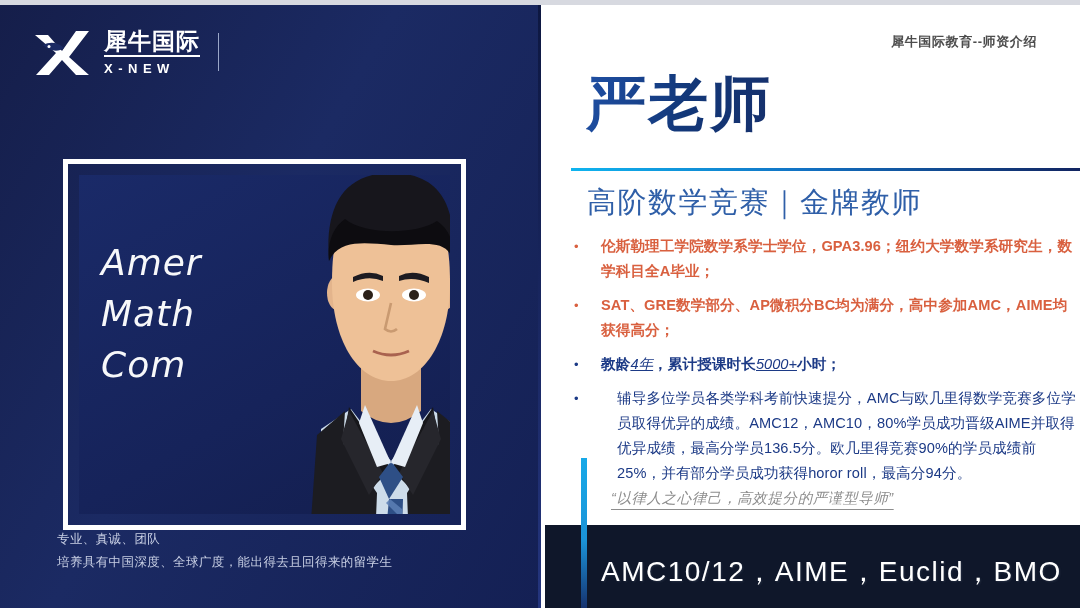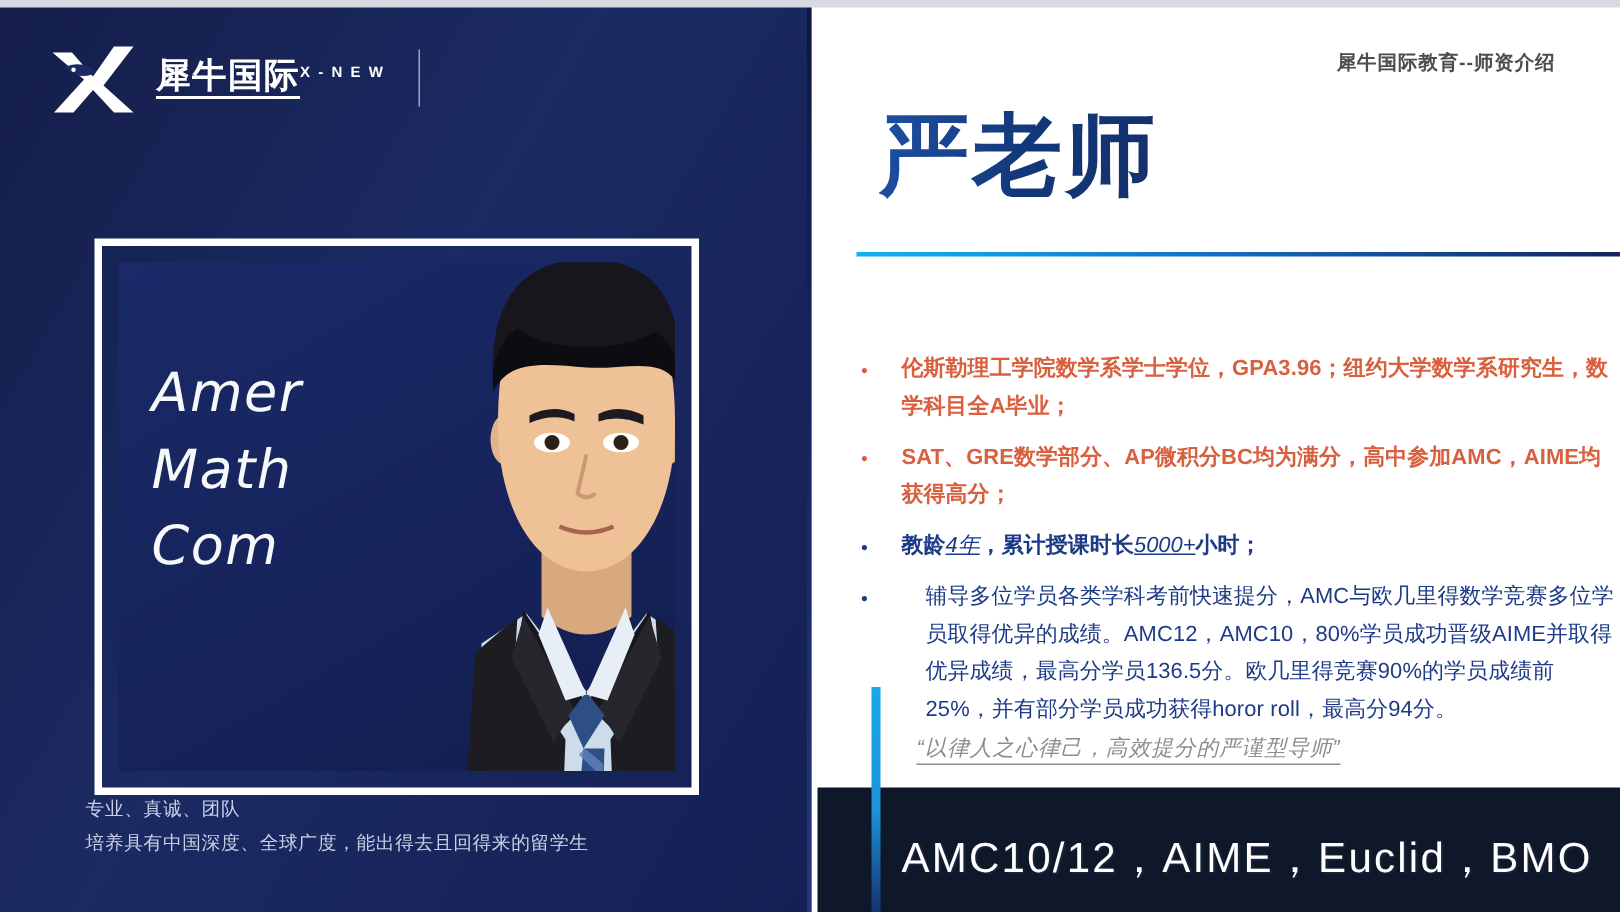--- a/index.html
+++ b/index.html
@@ -27,27 +27,27 @@
     content:""; position:absolute; right:0; top:0; width:3px; height:100%;
     background:linear-gradient(180deg,#0d1740,#24357e);
   }
 
   
   #logo-block{
     position:absolute; left:33px; top:27px;
     display:flex; align-items:center; gap:13px;
   }
   #logo-mark{ width:58px; height:50px; flex:0 0 58px; }
-  #logo-words{ display:flex; line-height:1; }
+  #logo-words{ display:flex; flex-direction:column; line-height:1; }
   #logo-cn{
     color:#ffffff; font-size:23px; font-weight:bold; letter-spacing:1px;
     border-bottom:2px solid #ffffff; padding-bottom:2px;
   }
   #logo-en{
-    color:#ffffff; font-size:10px; font-weight:bold; letter-spacing:5.5px;
+    color:#ffffff; font-size:13px; font-weight:bold; letter-spacing:5.5px;
     margin-top:5px;
   }
   #logo-sep{
     width:1px; height:38px; background:#9aa7c8; margin:0 16px 0 5px;
   }
   #logo-tagline{
     color:#ffffff; font-size:19px; font-weight:bold; letter-spacing:1.5px;
     white-space:nowrap;
   }
 
@@ -232,20 +232,21 @@
     <div>培养具有中国深度、全球广度，能出得去且回得来的留学生</div>
   </div>
 </div>
 
 <div id="right-panel">
 
   <div id="right-header">犀牛国际教育--师资介绍</div>
 
   <div id="teacher-name">严老师</div>
   <div id="title-rule"></div>
+  <div id="teacher-subtitle">高阶数学竞赛｜金牌教师</div>
 
   <div id="bullets">
       <div class="bullet-row c-orange">
         <span class="bullet-dot">•</span>
         <span class="bullet-text">伦斯勒理工学院数学系学士学位，GPA3.96；纽约大学数学系研究生，数学科目全A毕业；</span>
       </div>
       <div class="bullet-row c-orange">
         <span class="bullet-dot">•</span>
         <span class="bullet-text">SAT、GRE数学部分、AP微积分BC均为满分，高中参加AMC，AIME均获得高分；</span>
       </div>

